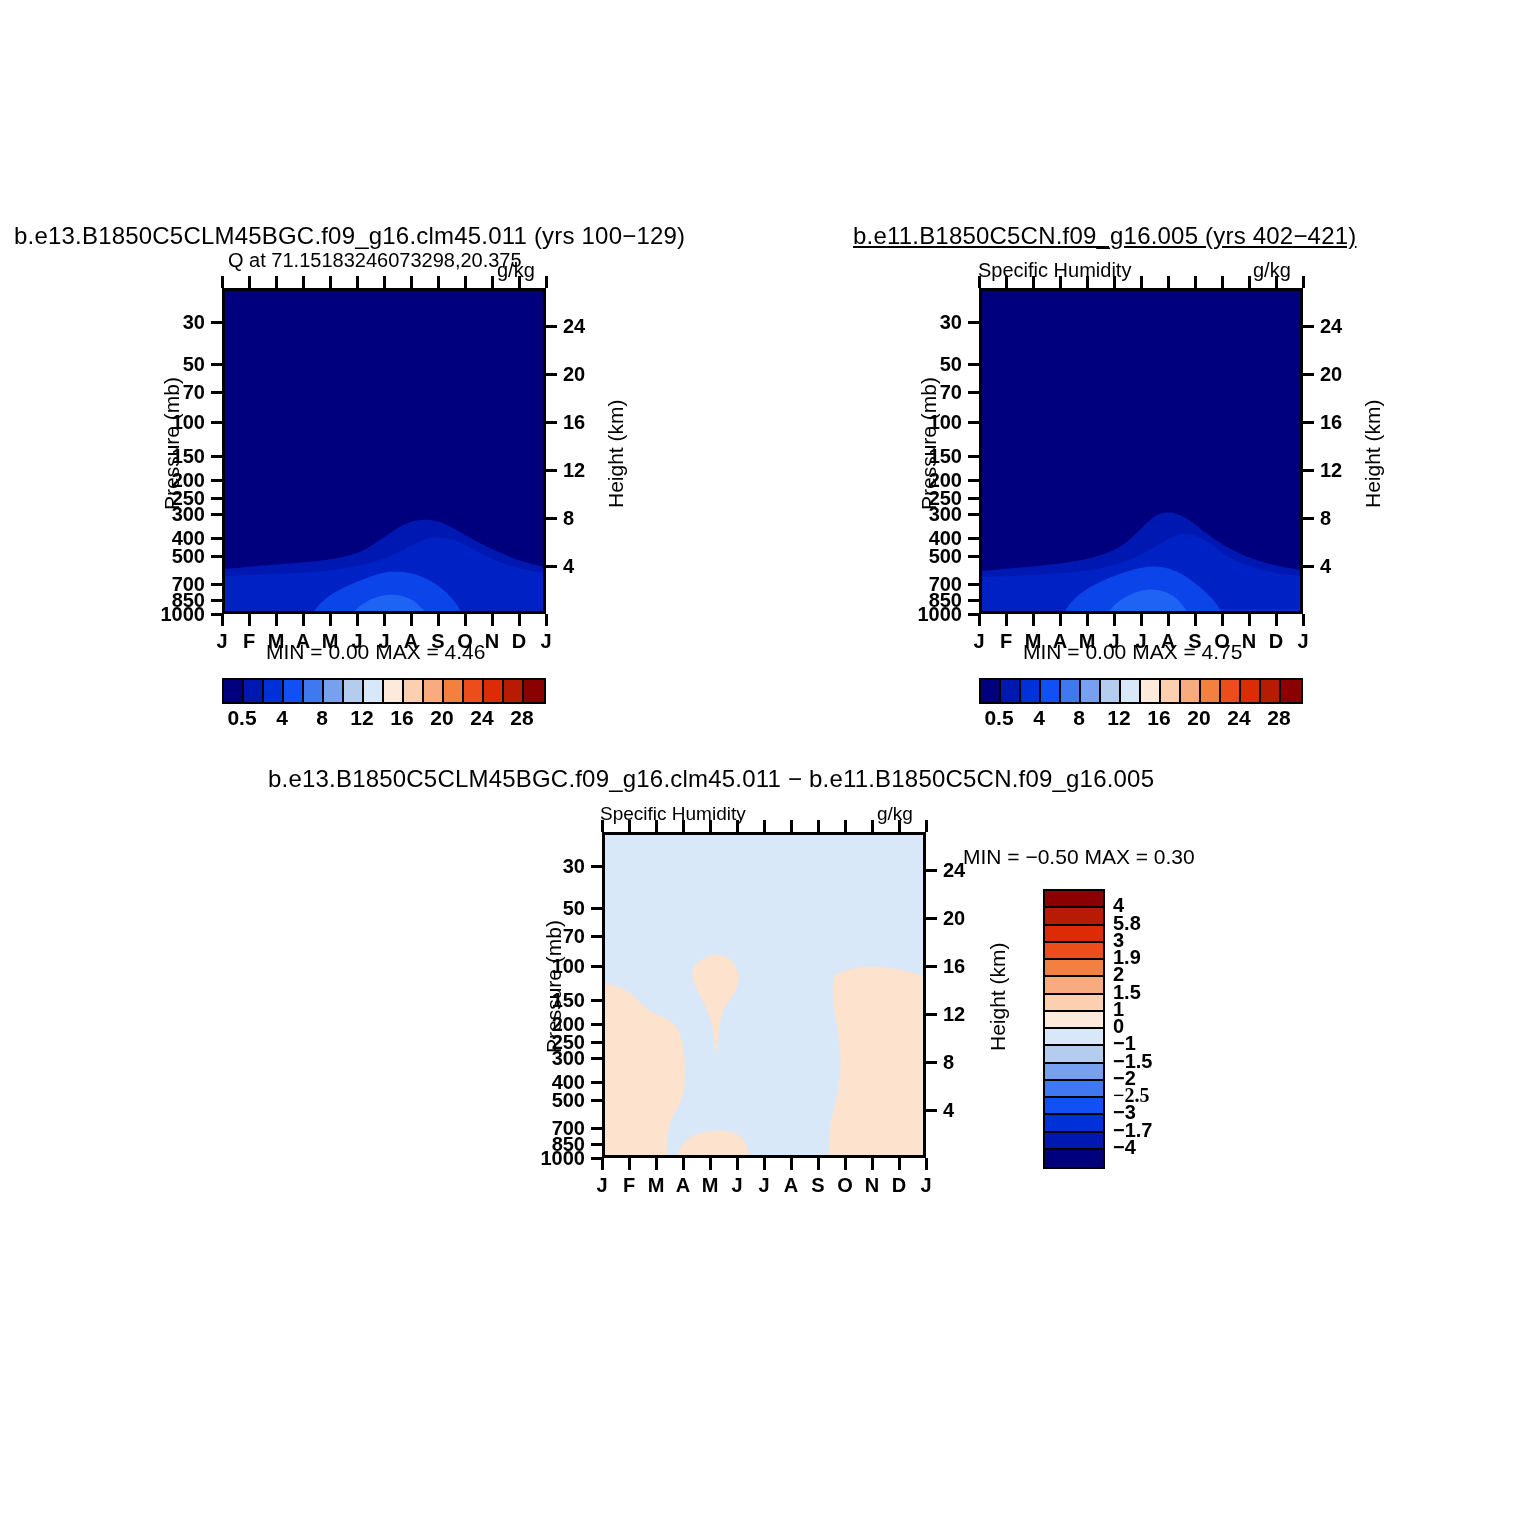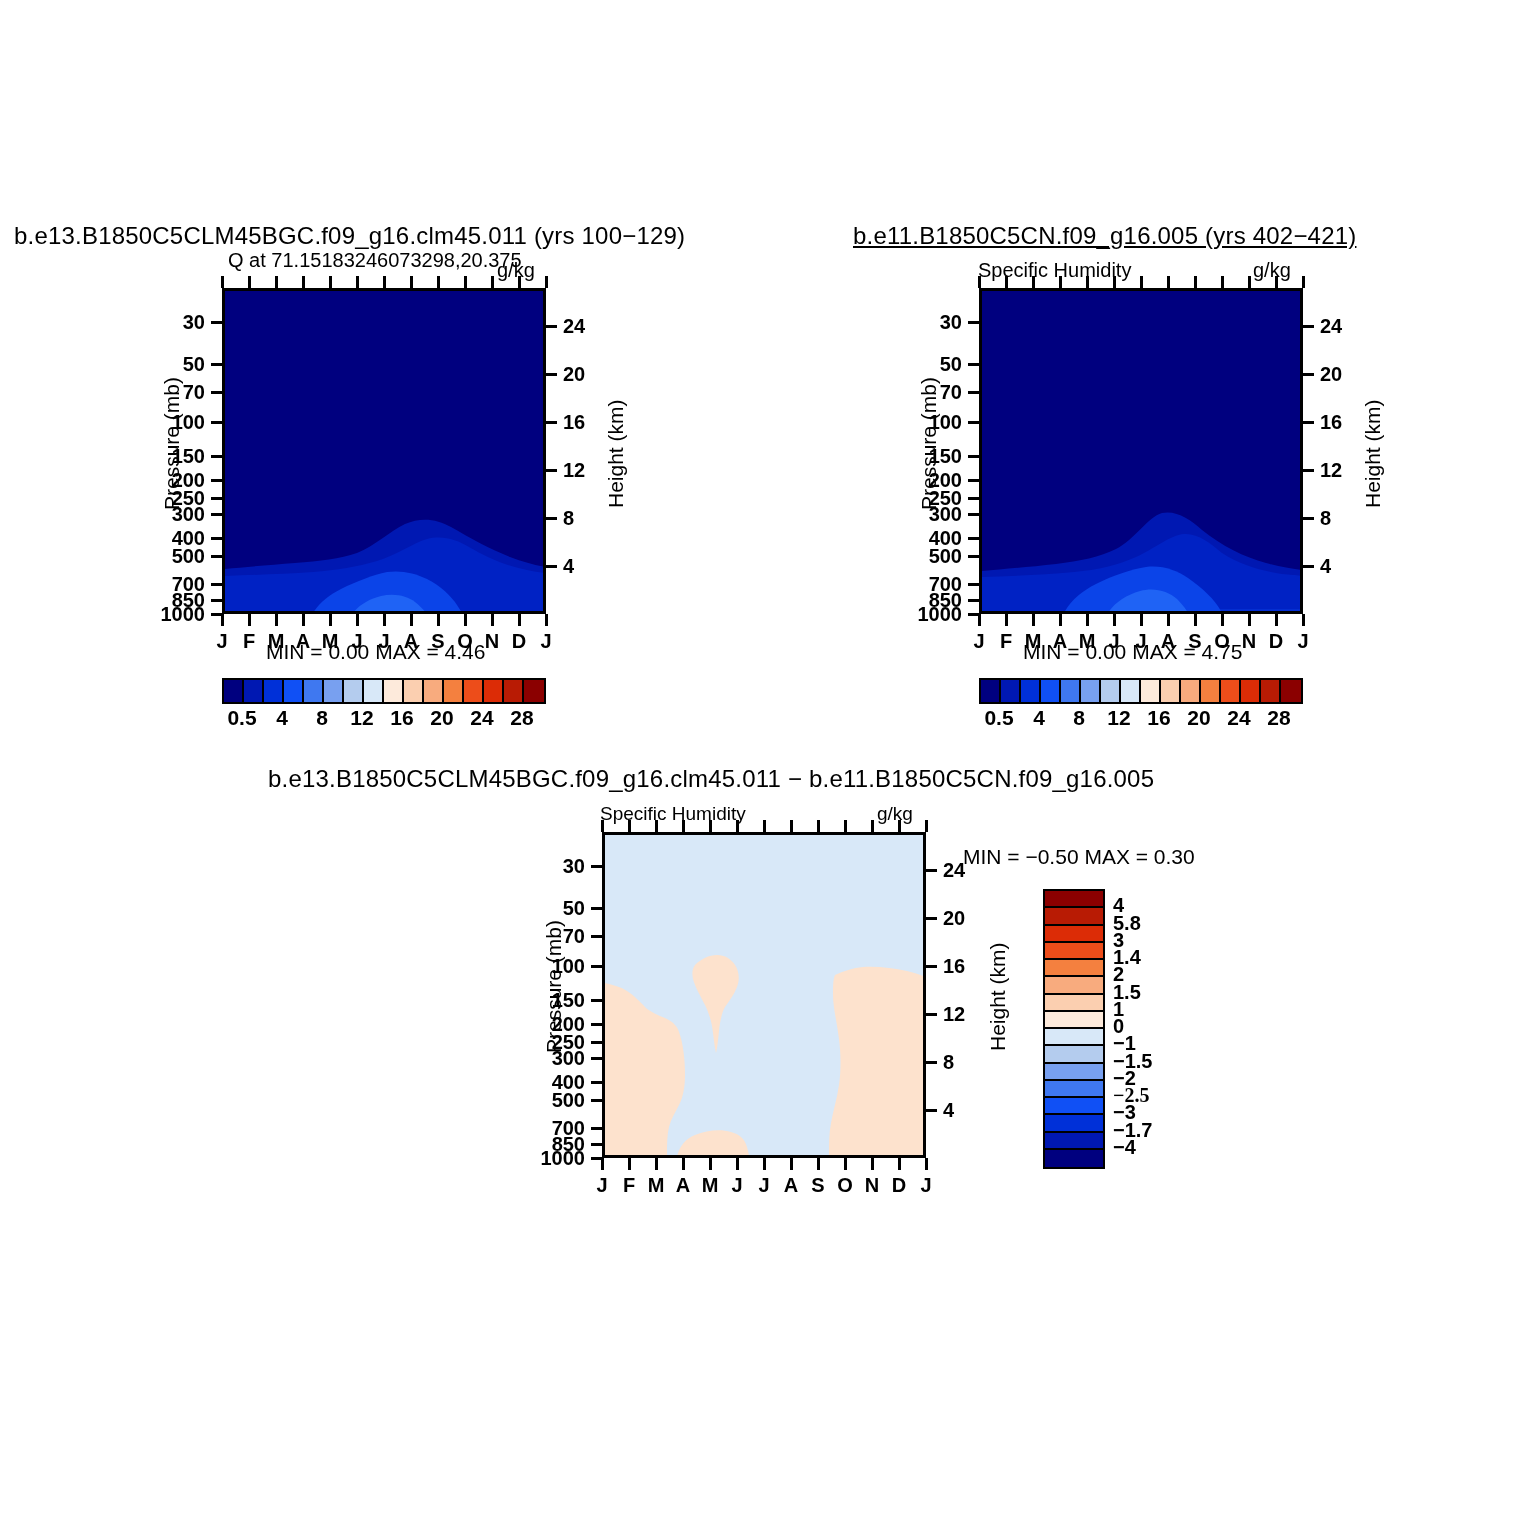--- a/index.html
+++ b/index.html
@@ -448,21 +448,21 @@
 <div class="cbl" style="left:1039px;top:706px;transform:translateX(-50%);">4</div>
 <div class="cbl" style="left:1079px;top:706px;transform:translateX(-50%);">8</div>
 <div class="cbl" style="left:1119px;top:706px;transform:translateX(-50%);">12</div>
 <div class="cbl" style="left:1159px;top:706px;transform:translateX(-50%);">16</div>
 <div class="cbl" style="left:1199px;top:706px;transform:translateX(-50%);">20</div>
 <div class="cbl" style="left:1239px;top:706px;transform:translateX(-50%);">24</div>
 <div class="cbl" style="left:1279px;top:706px;transform:translateX(-50%);">28</div>
 <div class="vcbl" style="left:1113px;top:894px;">4</div>
 <div class="vcbl" style="left:1113px;top:912px;">5.8</div>
 <div class="vcbl" style="left:1113px;top:929px;">3</div>
-<div class="vcbl" style="left:1113px;top:946px;">1.4</div>
+<div class="vcbl" style="left:1113px;top:946px;">1.9</div>
 <div class="vcbl" style="left:1113px;top:963px;">2</div>
 <div class="vcbl" style="left:1113px;top:981px;text-align:right;">1.5</div>
 <div class="vcbl" style="left:1113px;top:998px;">1</div>
 <div class="vcbl" style="left:1113px;top:1015px;">0</div>
 <div class="vcbl" style="left:1113px;top:1032px;">−1</div>
 <div class="vcbl" style="left:1113px;top:1050px;">−1.5</div>
 <div class="vcbl" style="left:1113px;top:1067px;">−2</div>
 <div class="vcbl" style="left:1113px;top:1084px;font-family:Liberation Serif, serif;">−2.5</div>
 <div class="vcbl" style="left:1113px;top:1101px;">−3</div>
 <div class="vcbl" style="left:1113px;top:1119px;">−1.7</div>

